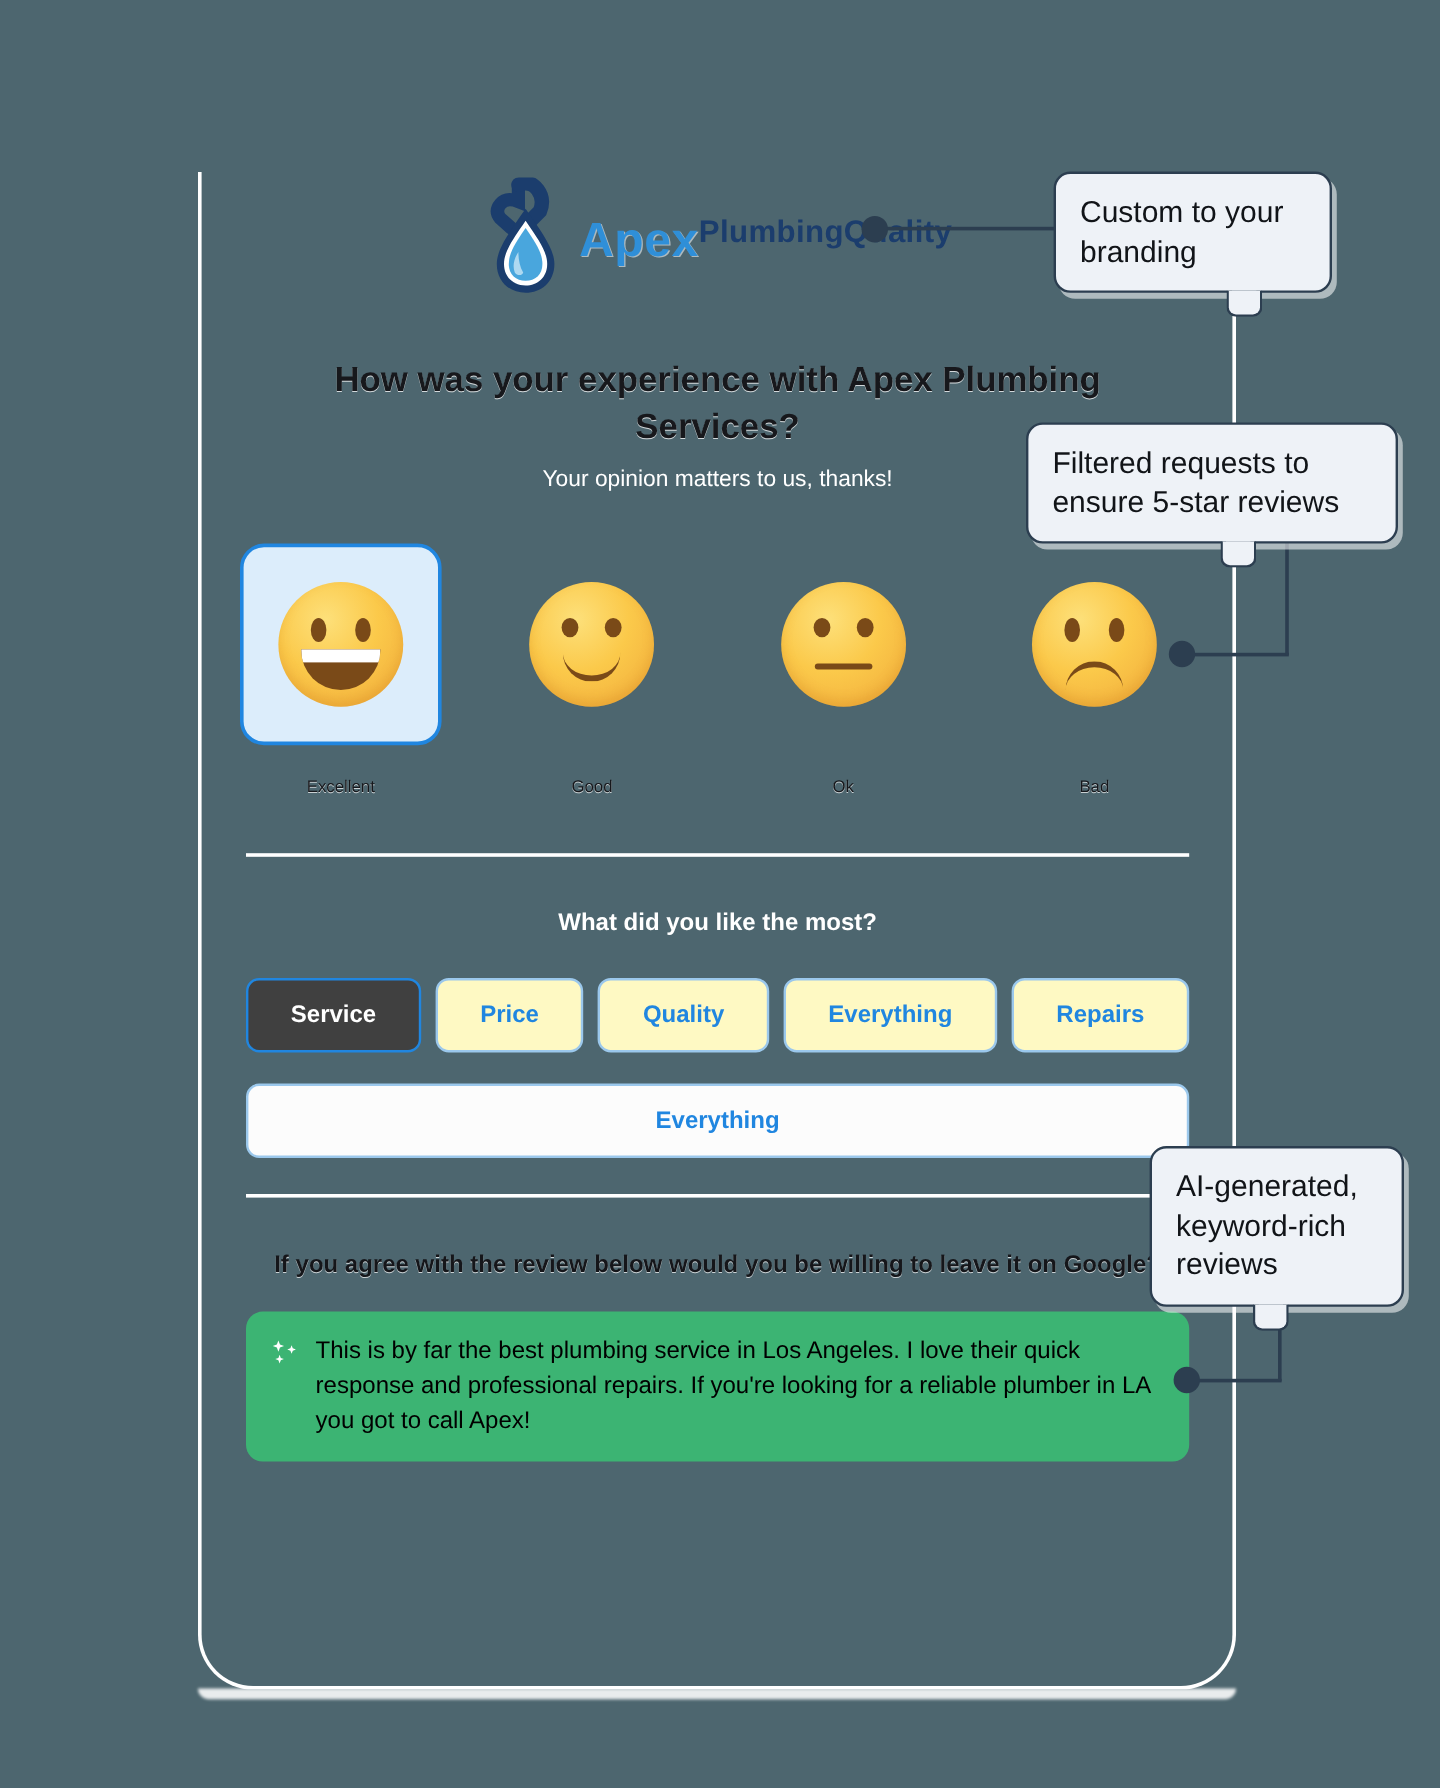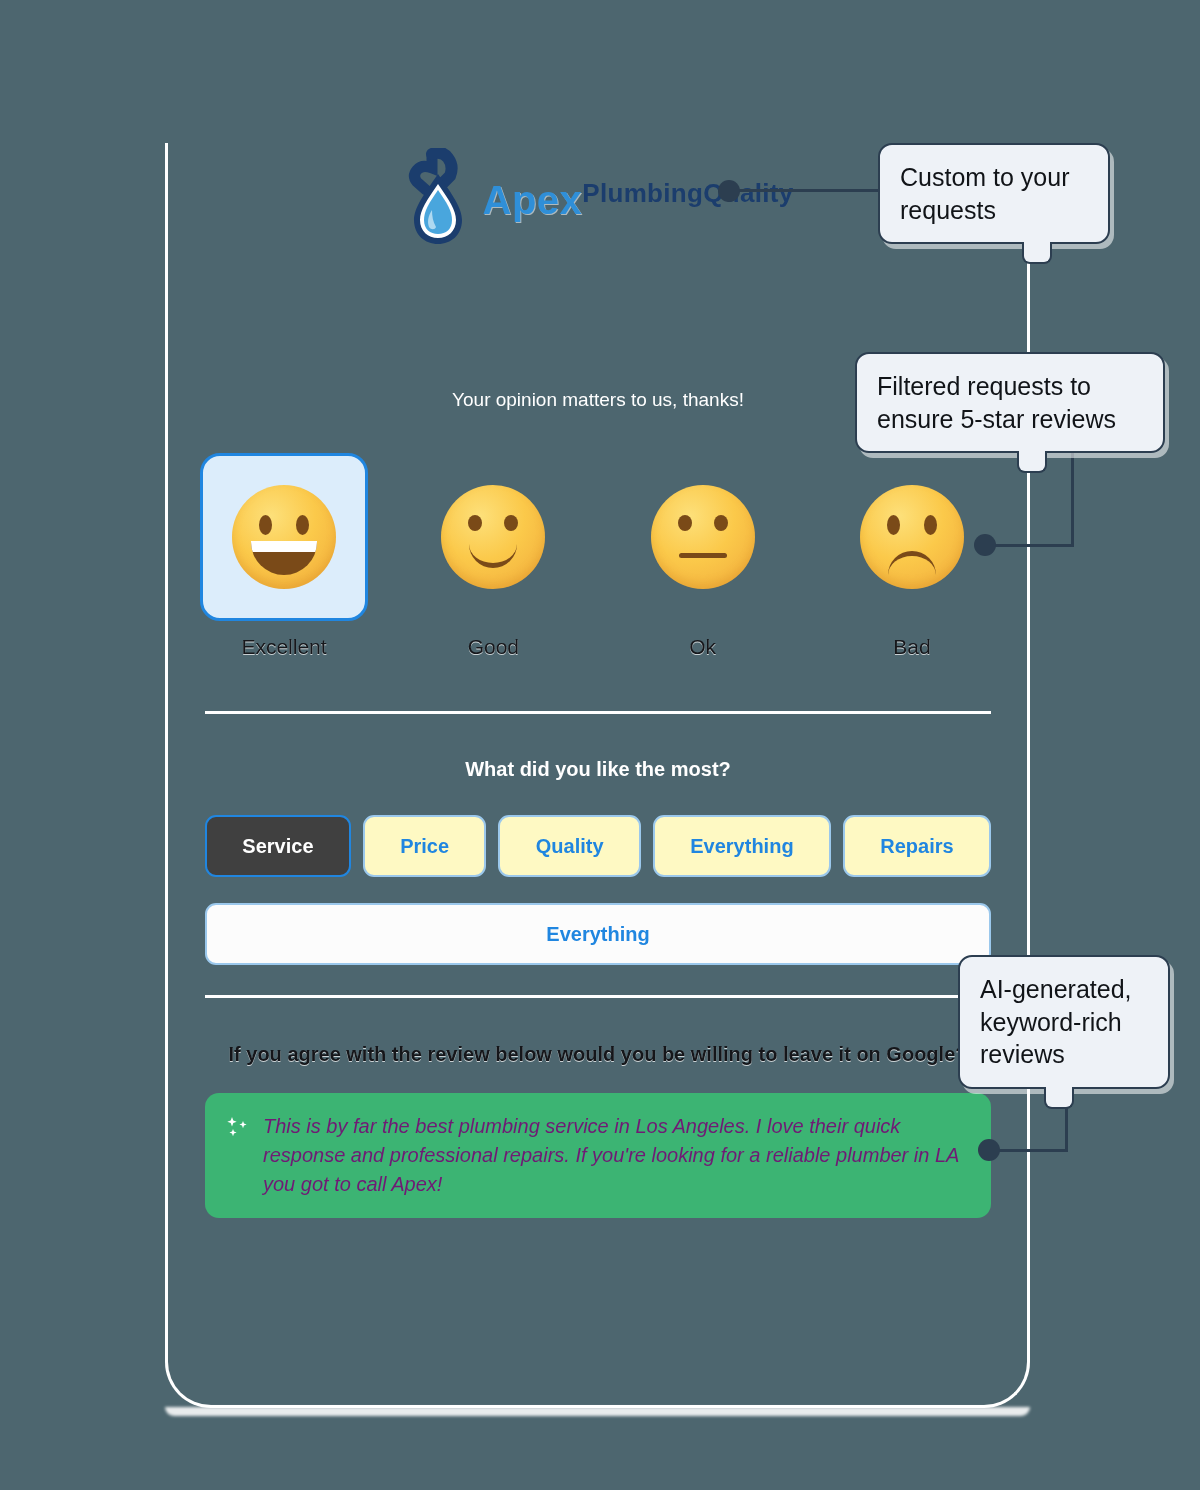--- a/index.html
+++ b/index.html
@@ -204,22 +204,22 @@
   .mouth-frown {
     position: absolute;
     left: 28px;
     top: 66px;
     width: 48px;
     height: 24px;
     border-top: 5px solid #7a4a18;
     border-radius: 40px 40px 0 0;
   }
   .rating-label {
-    margin-top: 14px;
-    font-size: 21px;
+    margin-top: 26px;
+    font-size: 14px;
     color: #16171b;
     font-weight: 500;
     text-shadow: 0 1px 0 rgba(255,255,255,0.7);
   }
 
   
   .divider {
     position: absolute;
     left: 37px;
     width: 786px;
@@ -319,22 +319,21 @@
   }
   .sparkle-icon {
     flex: none;
     width: 26px;
     height: 26px;
     margin-top: 3px;
   }
   #review-text {
     font-size: 20px;
     line-height: 1.45;
-    color: #701a75;
-    font-style: italic;
+    color: #000000;
   }
 
   
   #cta-button {
     position: absolute;
     left: 37px;
     top: 1112px;
     width: 786px;
     height: 90px;
     background: #2086e0;
@@ -431,20 +430,21 @@
         <path d="M30 62 C26 68 25 74 27 79 C29 82 33 82 34 79 C31 74 30 68 30 62 Z" fill="#bfe2f5" opacity="0.85"></path>
       </svg>
     </div>
     <div class="logo-text">
       <span class="logo-apex">Apex</span>
       <span class="logo-sub1">Plumbing</span>
       <span class="logo-sub2">Quality</span>
     </div>
   </div>
 
+  <div class="survey-title">How was your experience with Apex Plumbing Services?</div>
   <div class="survey-sub">Your opinion matters to us, thanks!</div>
 
   <div class="rating-row">
 
     <div class="rating-item">
       <div class="rating-box selected">
         <div class="rating-face">
           <span class="eye l"></span>
             <span class="eye r"></span>
           <span class="mouth-open"></span>
@@ -524,21 +524,21 @@
 
 <div class="conn-dot" style="left:974px; top:534px;"></div>
 <div class="conn-line conn-h" style="left:992px; top:544px; width:82px;"></div>
 <div class="conn-line conn-v" style="left:1071px; top:452px; height:94px;"></div>
 
 <div class="conn-dot" style="left:978px; top:1139px;"></div>
 <div class="conn-line conn-h" style="left:996px; top:1149px; width:72px;"></div>
 <div class="conn-line conn-v" style="left:1065px; top:1065px; height:86px;"></div>
 
 <div class="callout" id="callout-branding">
-  <span>Custom to your requests</span>
+  <span>Custom to your branding</span>
   <span class="callout-tail"></span>
 </div>
 
 <div class="callout" id="callout-filtered">
   <span>Filtered requests to ensure 5-star reviews</span>
   <span class="callout-tail"></span>
 </div>
 
 <div class="callout" id="callout-ai">
   <span>AI-generated, keyword-rich reviews</span>

